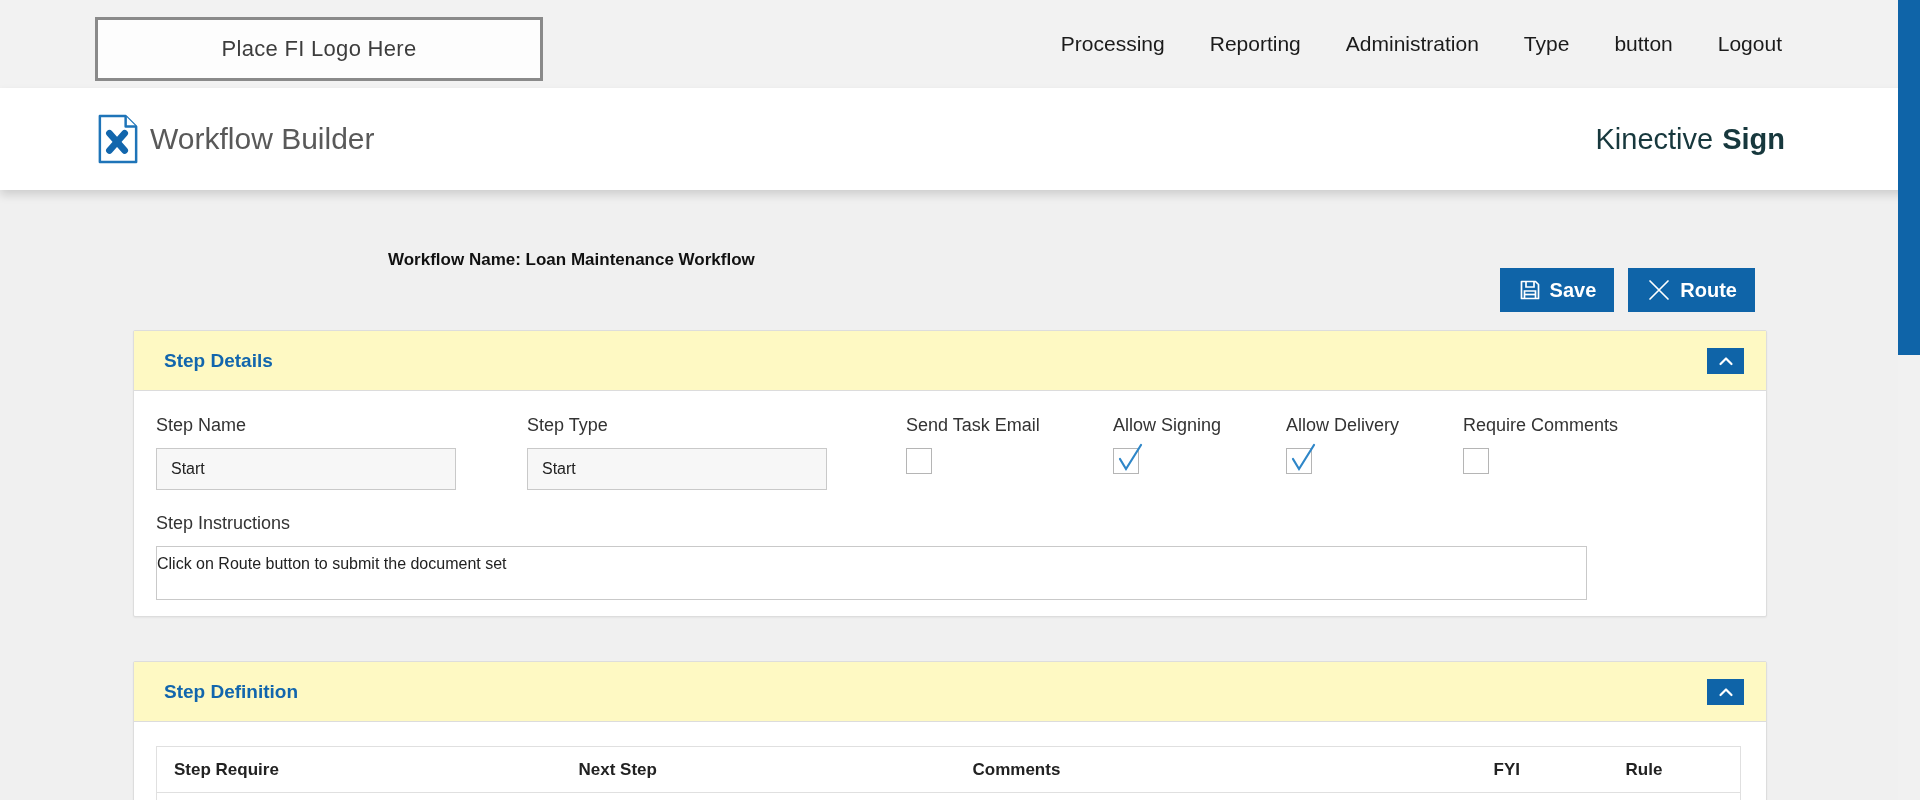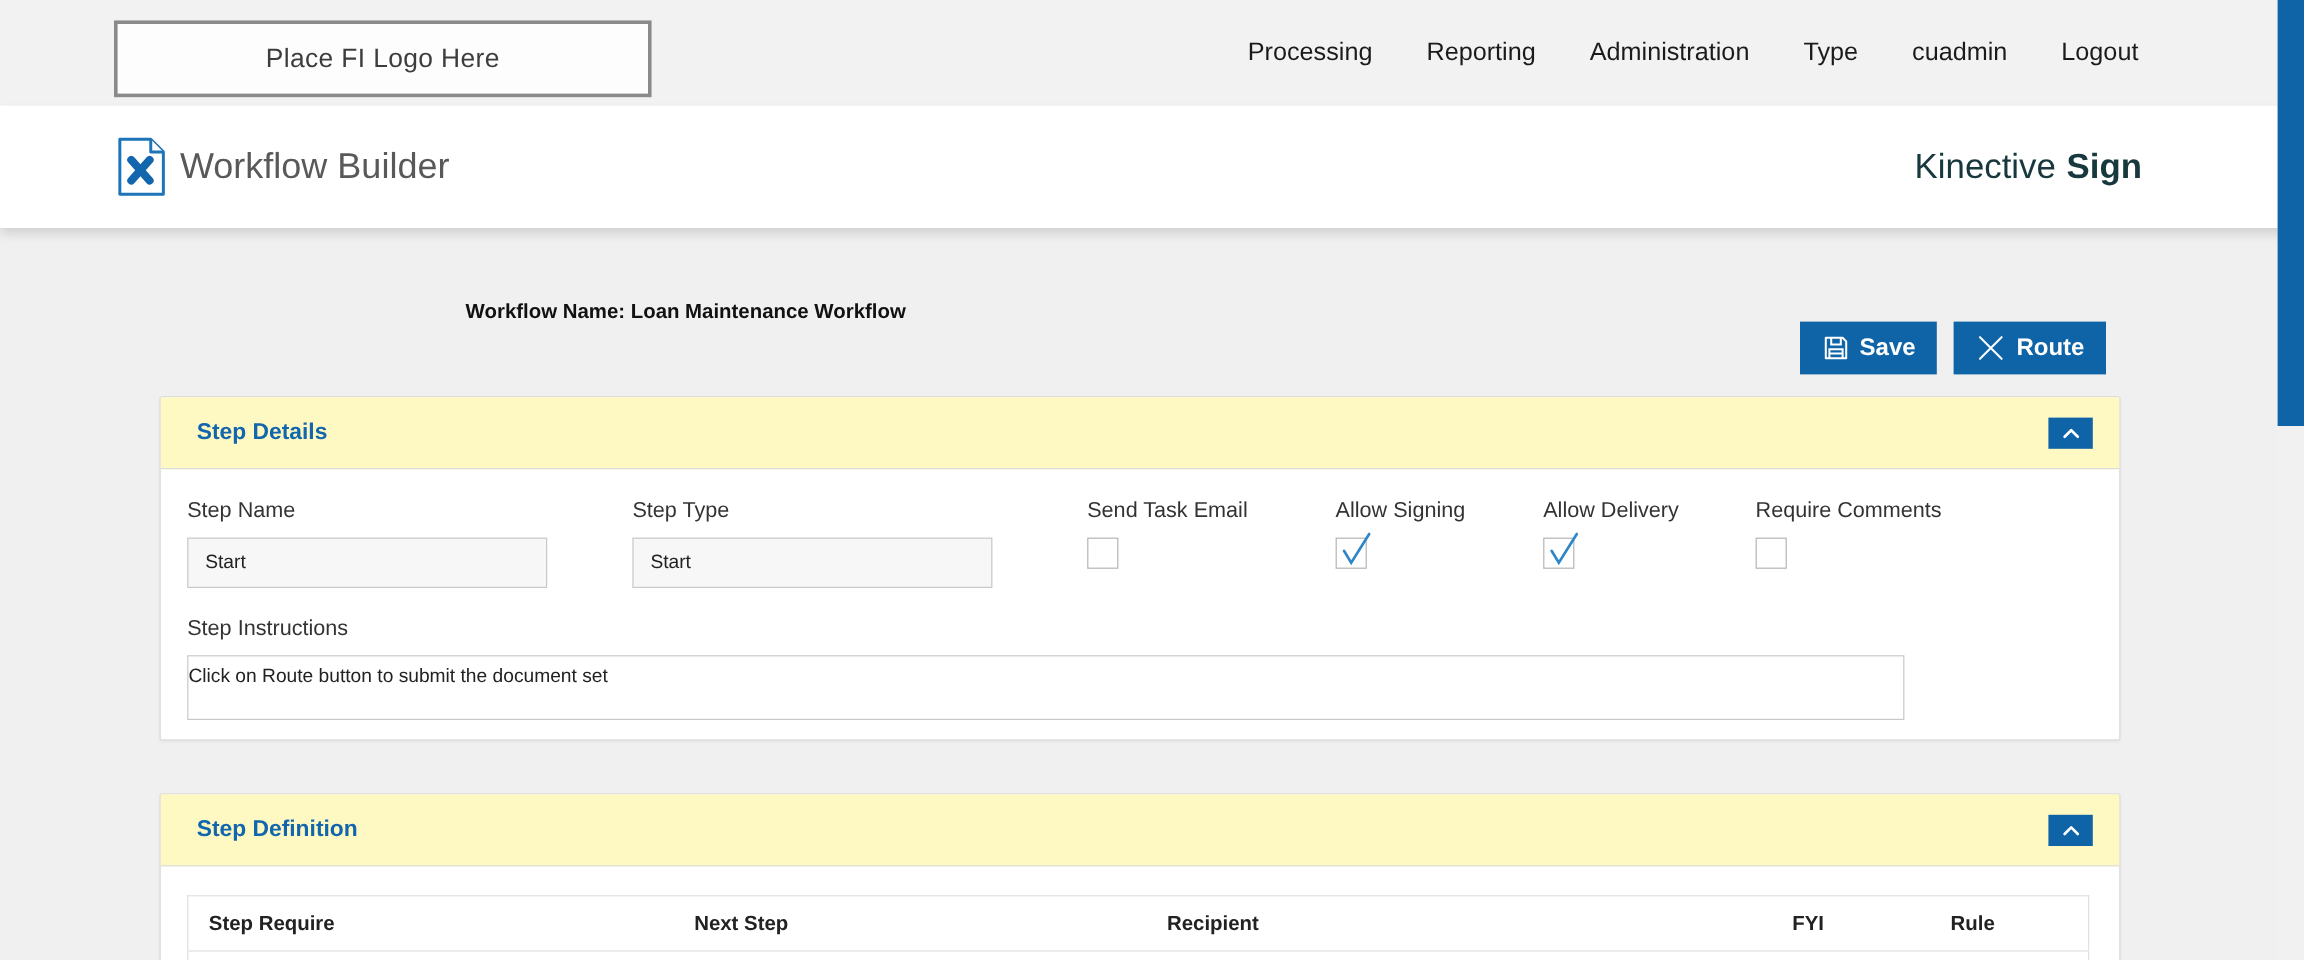--- a/index.html
+++ b/index.html
@@ -135,21 +135,21 @@
 
   <div class="topbar">
     <div class="logo-box">
       <span>Place FI Logo Here</span>
     </div>
     <nav class="topnav">
       <span>Processing</span>
       <span>Reporting</span>
       <span>Administration</span>
       <span>Type</span>
-      <span>cuadmin</span>
+      <span>button</span>
       <span>Logout</span>
     </nav>
   </div>
 
   <div class="appheader">
     <svg class="wb-icon" viewBox="0 0 44 52" aria-hidden="true">
       <path d="M3 2 h27 l11 11 v37 h-38 z" fill="#ffffff" stroke="#1e74b8" stroke-width="2.6" stroke-linejoin="round"></path>
       <path d="M30 2 v11 h11" fill="#ffffff" stroke="#1e74b8" stroke-width="2.6" stroke-linejoin="round"></path>
       <path d="M13 20 L29 38" stroke="#1266ad" stroke-width="7" stroke-linecap="round"></path>
       <path d="M29 20 L13 38" stroke="#1266ad" stroke-width="7" stroke-linecap="round"></path>
@@ -259,21 +259,21 @@
             <col style="width:405px">
               <col style="width:394px">
               <col style="width:521px">
               <col style="width:132px">
               <col style="width:132px">
           </colgroup>
           <thead>
             <tr>
               <th>Step Require</th>
               <th>Next Step</th>
-              <th>Recipient</th>
+              <th>Comments</th>
               <th>FYI</th>
               <th>Rule</th>
             </tr>
           </thead>
           <tbody>
             <tr>
               <td colspan="5"></td>
             </tr>
           </tbody>
         </table>

